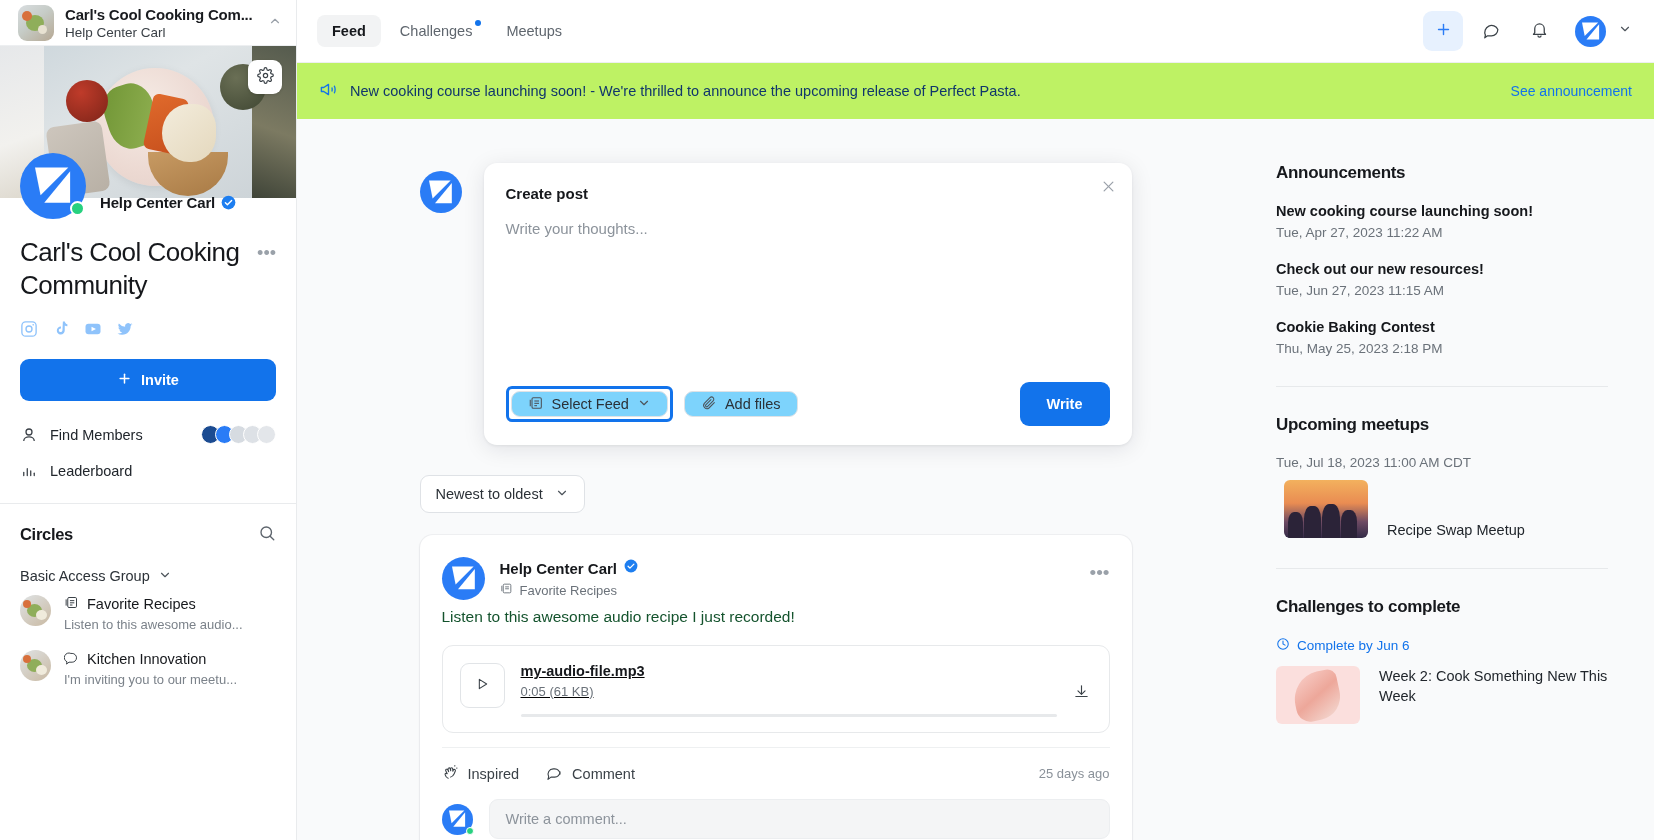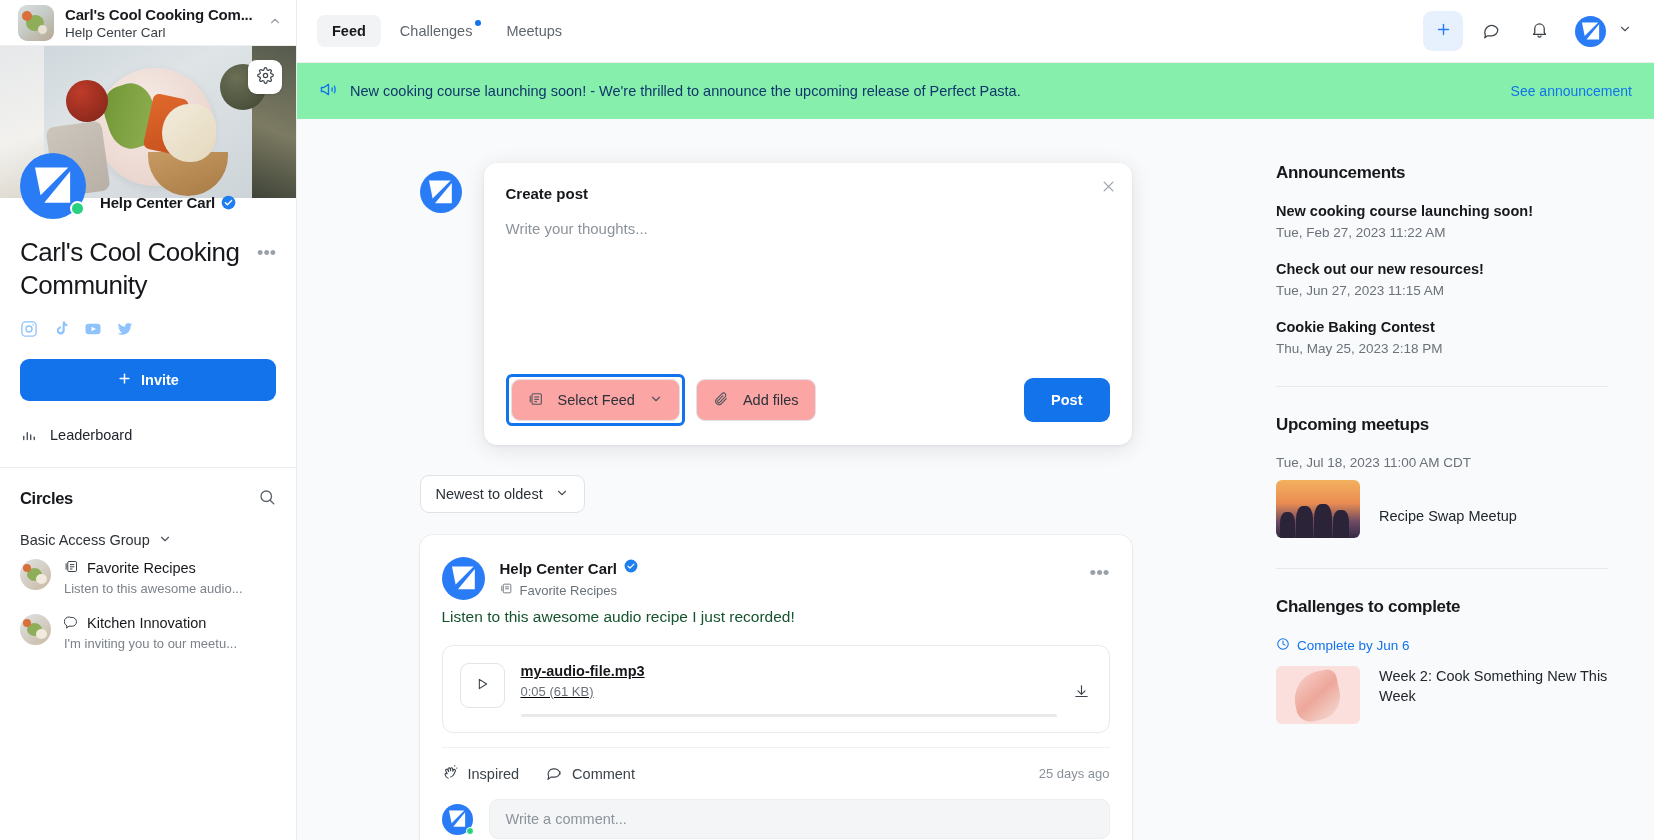--- a/index.html
+++ b/index.html
@@ -191,21 +191,21 @@
   }
   .ic-btn.accent { background: #e7f1fe; color: #2a7cf6; }
   .me-avatar {
     width: 31px; height: 31px; border-radius: 50%; background: #2a7cf6; position: relative;
     margin-left: 8px;
   }
   .me-avatar .mk { position:absolute; left:7px; top:6px; width:18px; height:19px; }
   .me-caret { color: #4d545b; margin-left: 4px; }
 
   .banner {
-    background: #86efac; height: 56px; flex: 0 0 56px;
+    background: #bef264; height: 56px; flex: 0 0 56px;
     display: flex; align-items: center; padding: 0 22px 0 22px; gap: 12px;
   }
   .banner-text { flex: 1; font-size: 14.5px; color: #10366b; }
   .banner-link { font-size: 14px; color: #1273eb; cursor: pointer; }
 
   .content {
     flex: 1; background: #f9fafb; display: flex; overflow: hidden;
     padding: 0;
   }
   .feed-col {
@@ -224,22 +224,22 @@
     flex: 1; background: #fff; border-radius: 13px;
     box-shadow: 0 4px 22px rgba(16,24,40,.10), 0 1px 3px rgba(16,24,40,.07);
     padding: 22px 22px 19px 22px; position: relative; min-height: 282px;
     display: flex; flex-direction: column;
   }
   .composer-title { font-size: 15px; font-weight: 700; color: #16181c; }
   .composer-close { position: absolute; right: 16px; top: 16px; color: #9aa1a9; cursor: pointer; }
   .composer-placeholder { margin-top: 18px; font-size: 15px; color: #8c939b; flex: 1; }
   .composer-actions { display: flex; align-items: center; gap: 11px; }
   .pill {
-    height: 42px; border: 1px solid #dfe2e6; border-radius: 9px; background:#fca5a5;
-    display: inline-flex; align-items: center; gap: 14px; padding: 0 16px;
+    height: 26px; border: 1px solid #dfe2e6; border-radius: 9px; background:#7dd3fc;
+    display: inline-flex; align-items: center; gap: 8px; padding: 0 16px;
     font-size: 14.5px; color: #2b3137; cursor: pointer; font-family: inherit;
   }
   .pill-focus-wrap {
     border: 3px solid #1273eb; border-radius: 6px; padding: 2px; display: inline-flex;
   }
   .post-btn {
     margin-left: auto; height: 44px; padding: 0 27px; border-radius: 9px;
     background: #1273eb; color: #fff; font-size: 14.5px; font-weight: 600;
     border: none; cursor: pointer; font-family: inherit;
   }
@@ -303,21 +303,21 @@
     overflow: hidden;
   }
   .rail-title { font-size: 17px; font-weight: 700; color: #16181c; letter-spacing: -.3px;}
   .ann { margin-top: 20px; cursor: pointer; }
   .ann + .ann { margin-top: 21px; }
   .ann-title { font-size: 14.5px; font-weight: 700; color: #16181c; }
   .ann-date { font-size: 13.5px; color: #6b727a; margin-top: 6px; }
   .rail-div { height: 1px; background: #e7e9eb; margin: 30px 0 0; }
   .rail-sec { padding-top: 28px; }
   .meet-date { font-size: 13.5px; color: #6b727a; margin-top: 20px; }
-  .meet-row { display: flex; gap: 19px; align-items: center; margin-top: 10px; cursor:pointer;}
+  .meet-row { display: flex; gap: 19px; align-items: flex-end; margin-top: 10px; cursor:pointer;margin-left:8px;}
   .meet-thumb {
     width: 84px; height: 58px; flex: 0 0 84px; border-radius: 6px; overflow: hidden; position: relative;
     background: linear-gradient(180deg,#f3b15e 0%,#e98c52 40%,#6d4a63 72%,#332a47 100%);
   }
   .meet-thumb .sil { position: absolute; bottom: 0; background:#2b2338; border-radius: 40% 40% 0 0; }
   .meet-title { font-size: 14.5px; color: #21262c; padding-top: 14px; }
   .chal-due { display: flex; align-items: center; gap: 7px; margin-top: 20px; font-size: 13.5px; color: #1273eb; }
   .chal-row { display: flex; gap: 19px; align-items: flex-start; margin-top: 12px; cursor:pointer;}
   .chal-thumb {
     width: 84px; height: 58px; flex: 0 0 84px; border-radius: 6px; overflow: hidden; position: relative;
@@ -432,20 +432,36 @@
       <span>
         <svg width="15" height="15" viewBox="0 0 24 24" fill="none" stroke="#fff" stroke-width="2.4" stroke-linecap="round">
             <line x1="12" y1="5" x2="12" y2="19"></line>
             <line x1="5" y1="12" x2="19" y2="12"></line>
           </svg>
       </span>
       <span>Invite</span>
     </button>
 
     <div class="nav-list">
+      <div class="nav-item">
+        <span class="nav-icon">
+          <svg width="18" height="18" viewBox="0 0 24 24" fill="none" stroke="currentColor" stroke-width="1.7">
+              <circle cx="12" cy="8" r="4"></circle>
+              <path d="M5 20c0-3.3 3.1-5.5 7-5.5s7 2.2 7 5.5"></path>
+            </svg>
+        </span>
+        <span class="label">Find Members</span>
+        <span class="member-stack">
+          <span style="background:#1b4b91"></span>
+          <span style="background:#2a7cf6"></span>
+          <span style="background:#d6dbe1"></span>
+          <span style="background:#dde1e6"></span>
+          <span style="background:#e3e6ea"></span>
+        </span>
+      </div>
       <div class="nav-item">
         <span class="nav-icon">
           <svg width="18" height="18" viewBox="0 0 24 24" fill="none" stroke="currentColor" stroke-width="1.7" stroke-linecap="round">
               <line x1="5" y1="14" x2="5" y2="18"></line>
               <line x1="9.7" y1="9" x2="9.7" y2="18"></line>
               <line x1="14.3" y1="12" x2="14.3" y2="18"></line>
               <line x1="19" y1="15" x2="19" y2="18"></line>
             </svg>
         </span>
         <span class="label">Leaderboard</span>
@@ -624,21 +640,21 @@
                 </button>
               </span>
               <button class="pill">
                 <span>
                   <svg width="16" height="16" viewBox="0 0 24 24" fill="none" stroke="#4d545b" stroke-width="1.6" stroke-linecap="round">
                       <path d="M20 11.5l-8 8a5 5 0 0 1-7-7l8.5-8.5a3.3 3.3 0 0 1 4.7 4.7L9.6 17.3a1.7 1.7 0 0 1-2.4-2.4l7.8-7.8"></path>
                     </svg>
                 </span>
                 <span>Add files</span>
               </button>
-              <button class="post-btn">Post</button>
+              <button class="post-btn">Write</button>
             </div>
           </div>
         </div>
 
         <div class="sort-row">
           <button class="sort-pill">
             <span>Newest to oldest</span>
             <span>
               <svg width="14" height="14" viewBox="0 0 24 24" fill="none" stroke="#4d545b" stroke-width="2" stroke-linecap="round" stroke-linejoin="round">
                   <polyline points="6 9 12 15 18 9"></polyline>
@@ -741,21 +757,21 @@
         </div>
 
       </div>
     </div>
 
     <aside class="rail">
       <div class="rail-title">Announcements</div>
 
       <div class="ann">
         <div class="ann-title">New cooking course launching soon!</div>
-        <div class="ann-date">Tue, Feb 27, 2023 11:22 AM</div>
+        <div class="ann-date">Tue, Apr 27, 2023 11:22 AM</div>
       </div>
       <div class="ann">
         <div class="ann-title">Check out our new resources!</div>
         <div class="ann-date">Tue, Jun 27, 2023 11:15 AM</div>
       </div>
       <div class="ann">
         <div class="ann-title">Cookie Baking Contest</div>
         <div class="ann-date">Thu, May 25, 2023 2:18 PM</div>
       </div>
 

